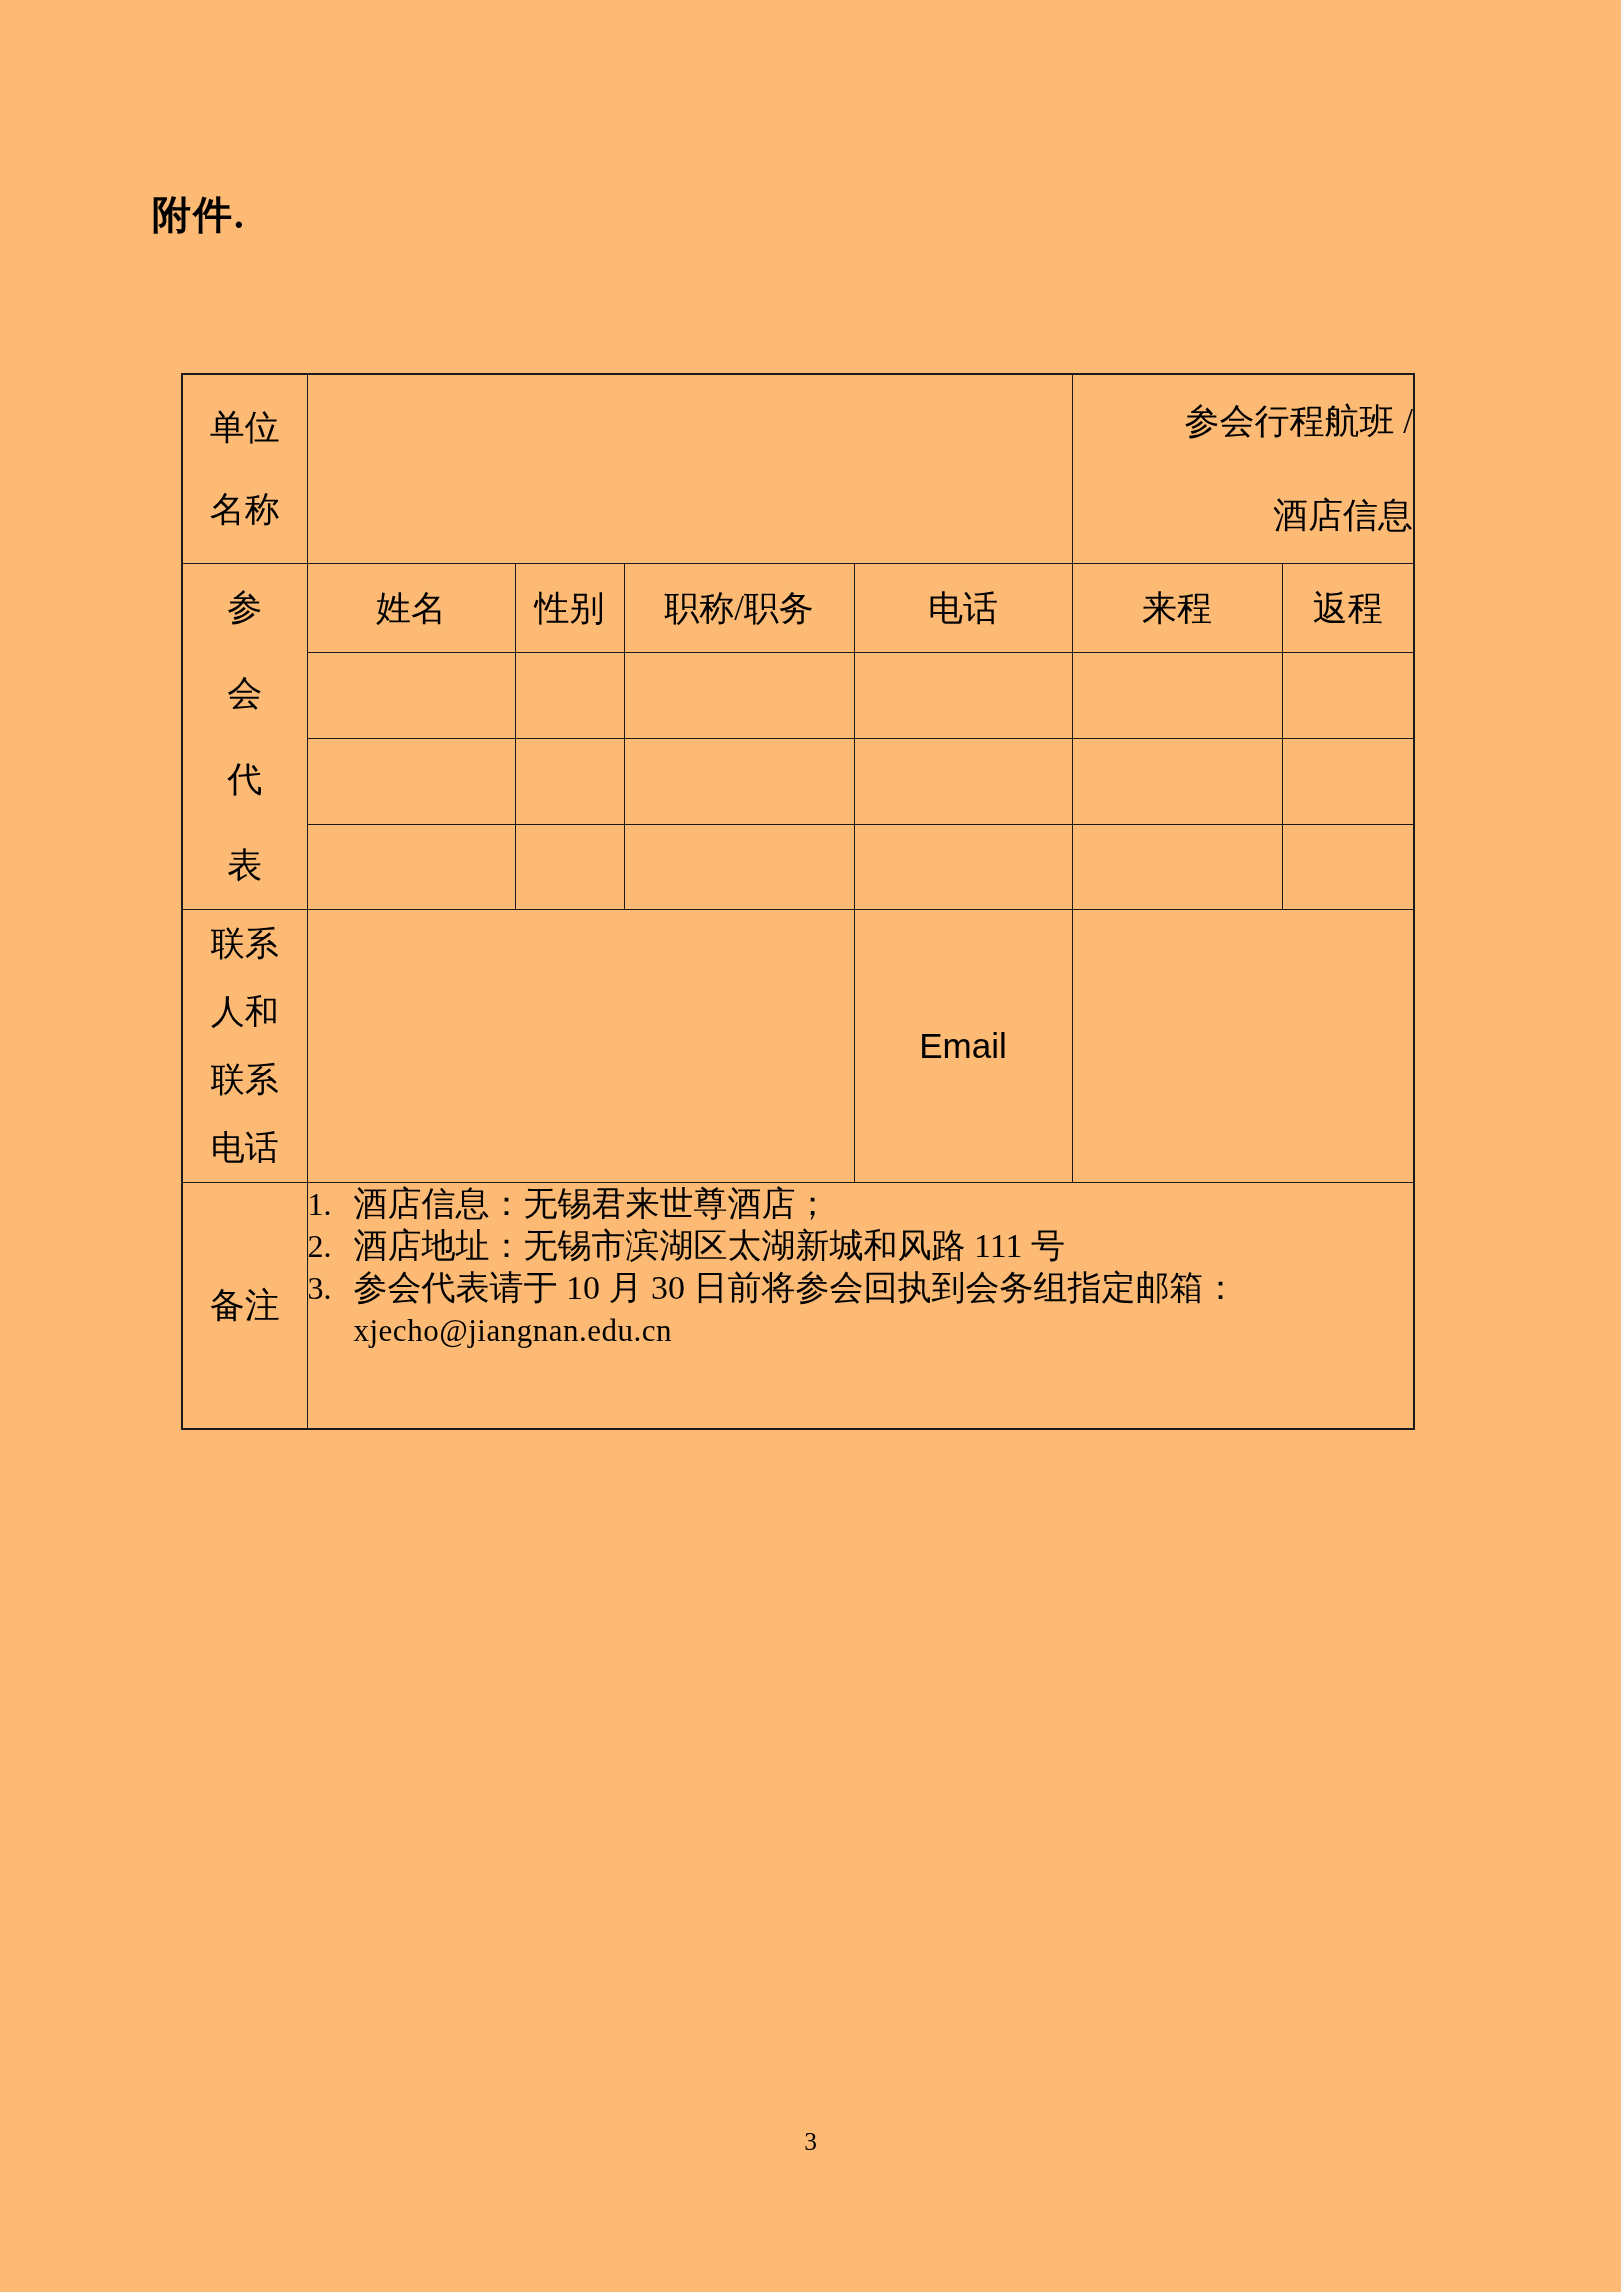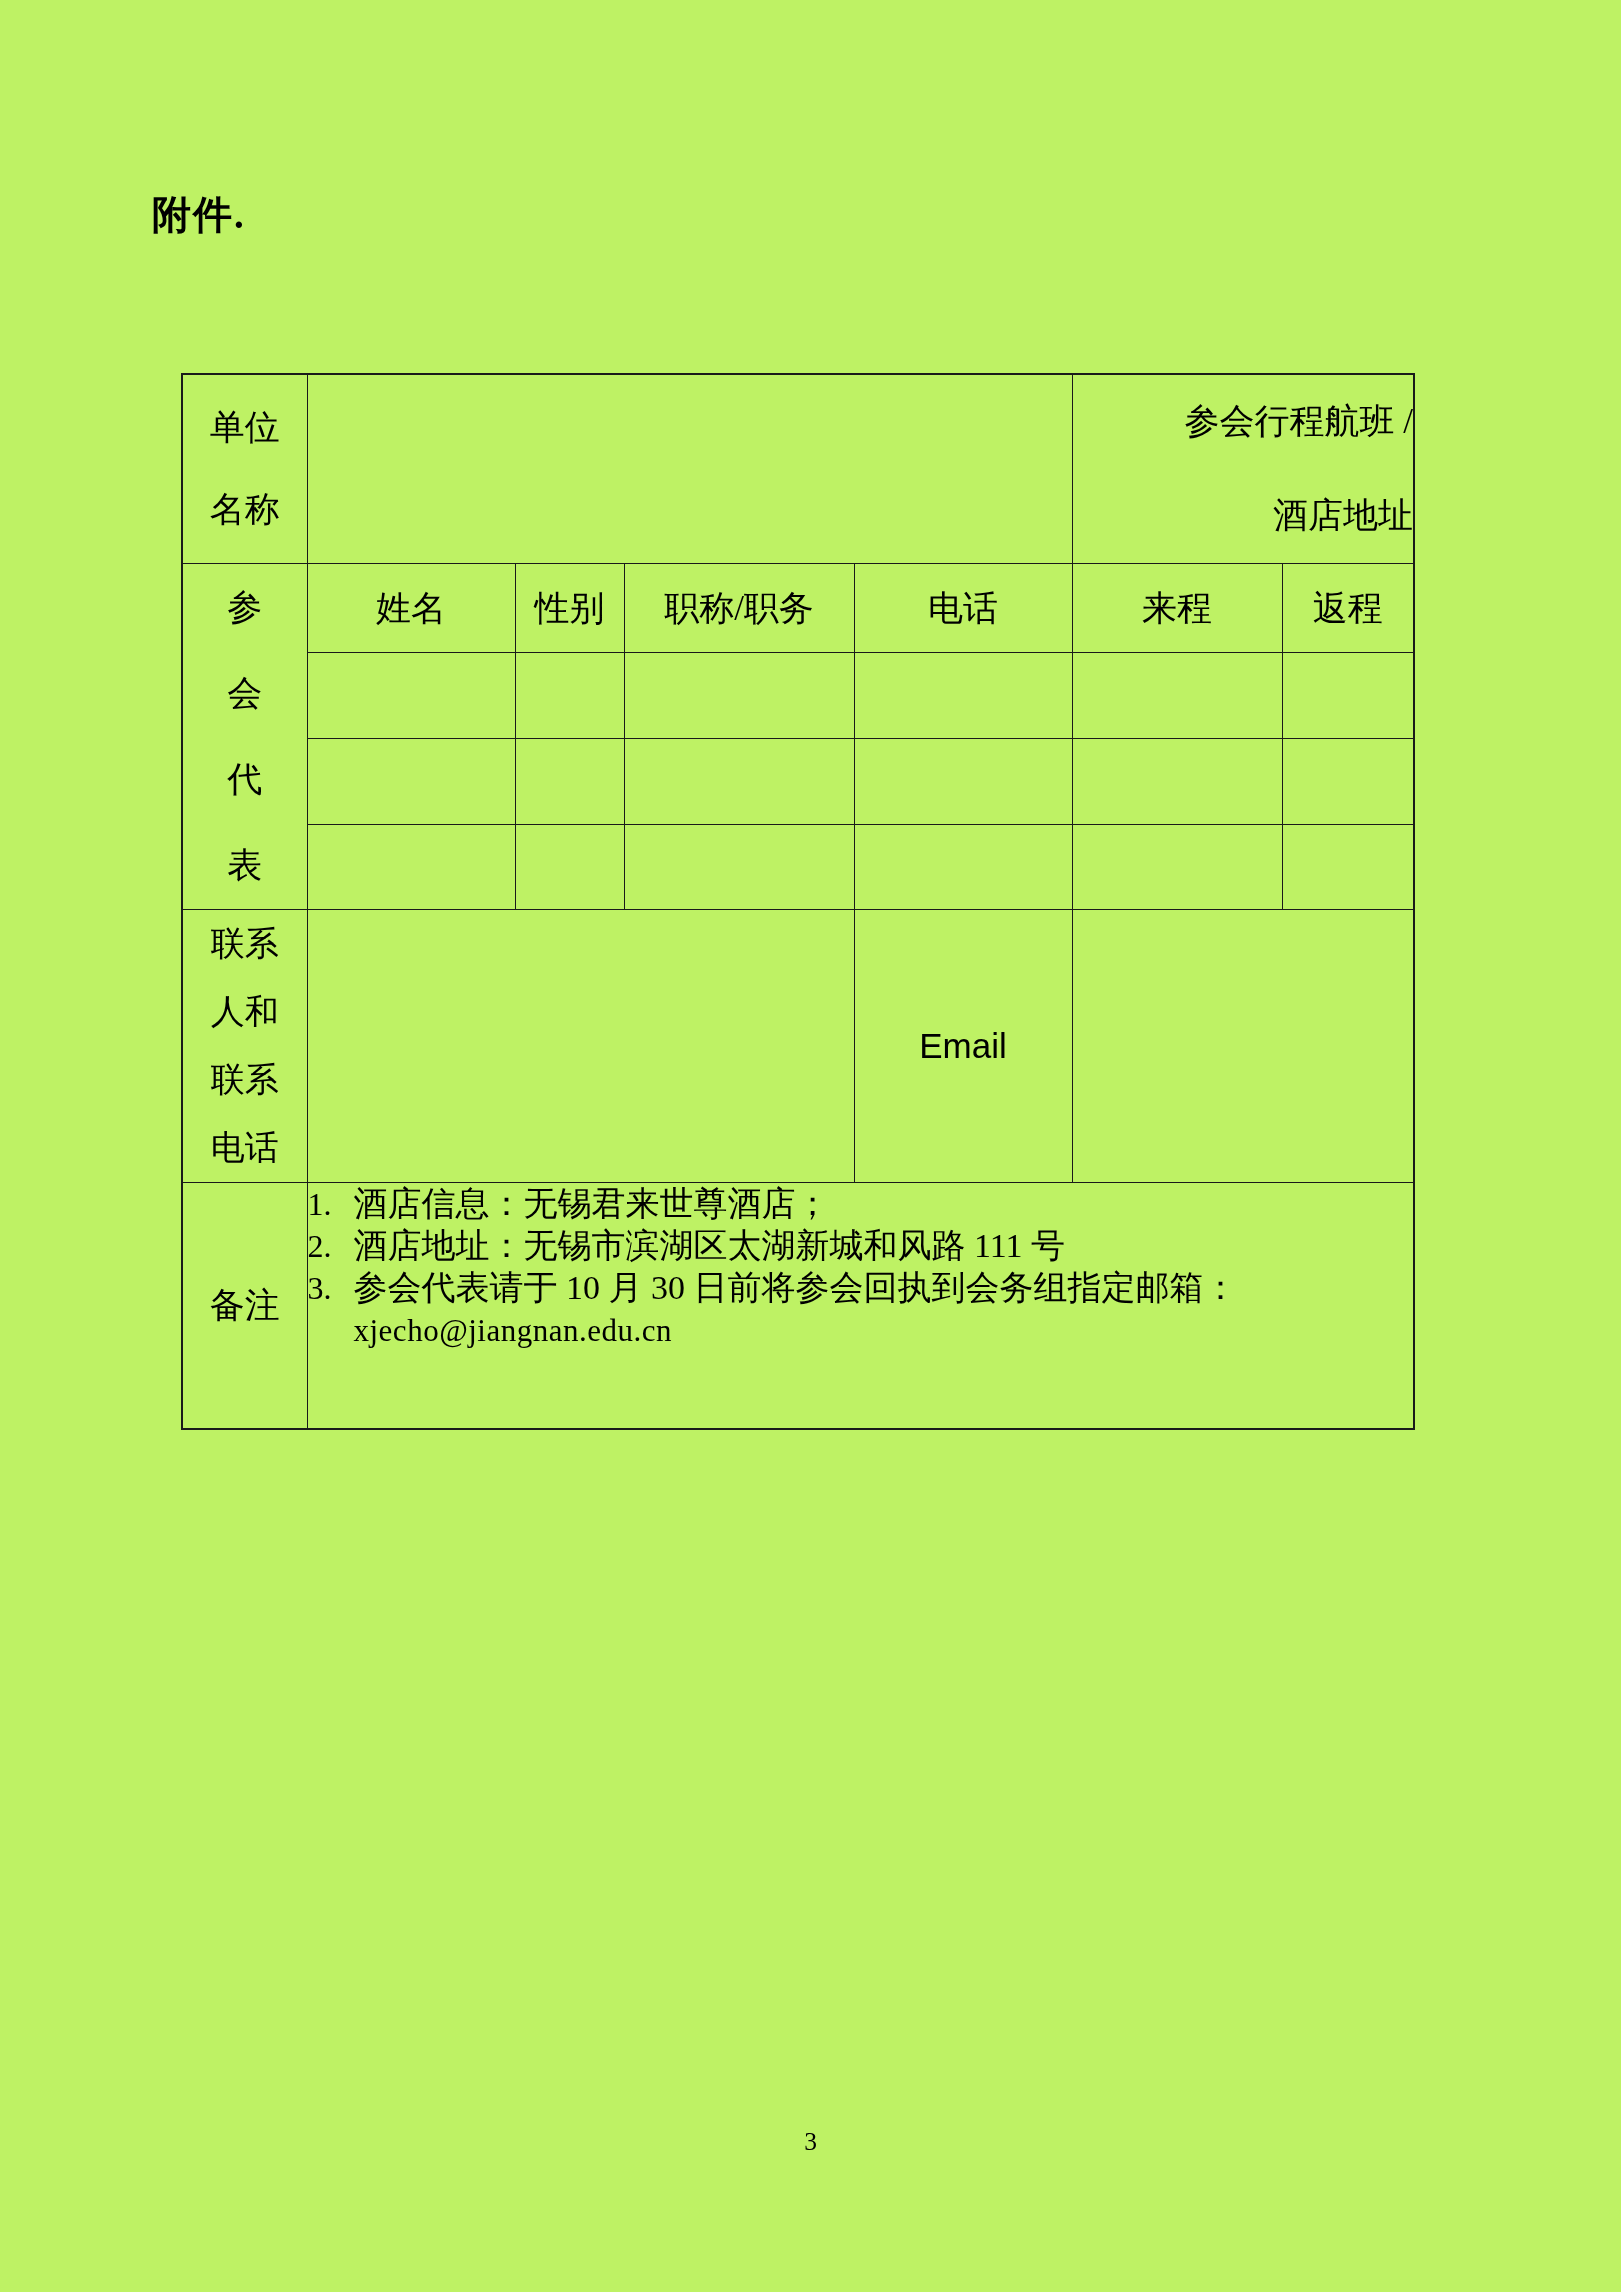--- a/index.html
+++ b/index.html
@@ -1,19 +1,19 @@
 <!DOCTYPE html>
 <html><head>
 <meta charset="utf-8">
 <style>
   html,body{margin:0;padding:0;background:#e8e8e8;}
   .page{
     position:relative;
     width:1621px;height:2293px;
-    background:#bef264;
+    background:#fdba74;
     font-family:"Liberation Serif","DejaVu Serif",serif;
     color:#000000;
     overflow:hidden;
   }
   .attachment{
     position:absolute;left:152px;top:188px;
     font-size:39px;font-weight:bold;
     letter-spacing:2px;
   }
   .doc-title{
@@ -95,21 +95,21 @@
 
     <tbody>
         <tr class="r1">
       <td class="lbl two-line bb-thick">
         <div>单位</div>
         <div>名称</div>
       </td>
       <td colspan="4" class="bb-thick"></td>
       <td colspan="2" class="lbl travel bb-thick">
         <div>参会行程航班 /</div>
-        <div>酒店地址</div>
+        <div>酒店信息</div>
       </td>
     </tr>
 
     <tr class="r2">
       <td class="lbl vert bb-thick" rowspan="4">
         <div>参</div>
         <div>会</div>
         <div>代</div>
         <div>表</div>
       </td>

